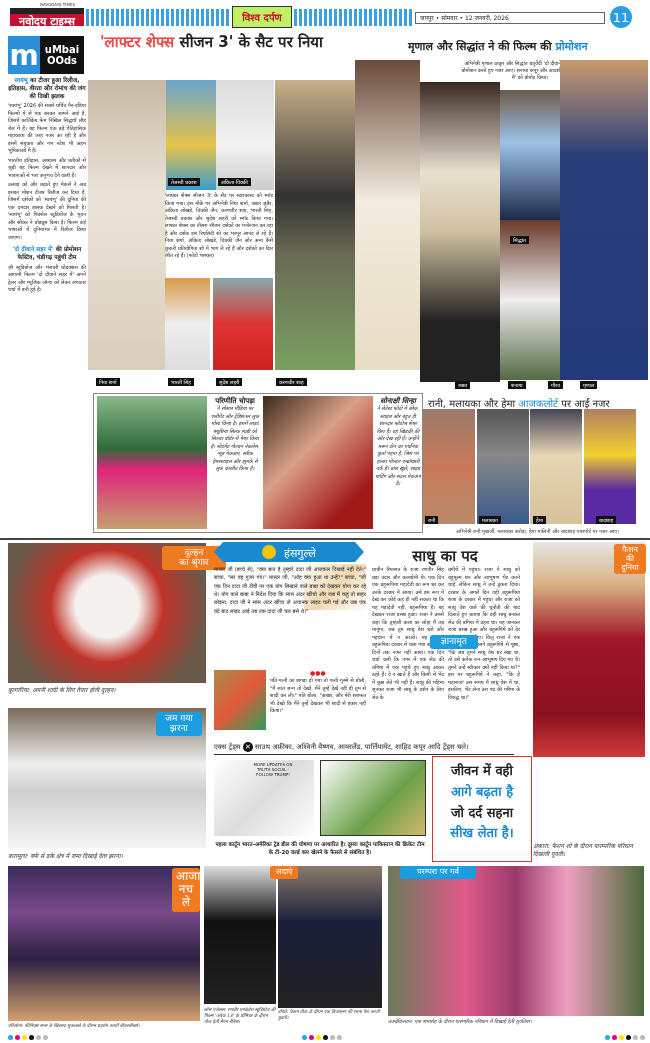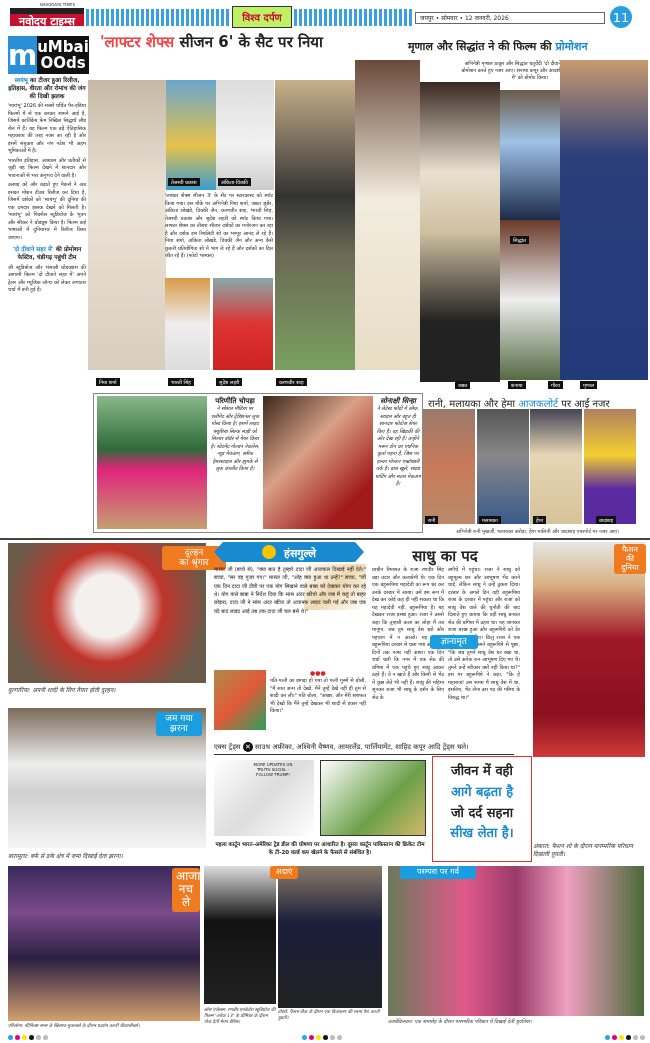--- a/index.html
+++ b/index.html
@@ -8,41 +8,41 @@
 
 .masthead{left:10px;top:8px;width:74px;height:18px;background:#c8102e;color:#fff;font-size:11px;font-weight:bold;display:flex;align-items:center;justify-content:center;border-top:6px solid #222}
 .masthead-small{left:40px;top:2px;font-size:4px;color:#333}
 .stripe{top:9px;height:17px;background:repeating-linear-gradient(90deg,#3aa0e0 0 3px,#fff 3px 5px)}
 .section-tab{left:232px;top:6px;width:60px;height:22px;border:1px solid #333;background:#bef264;color:#c8102e;font-size:10px;font-weight:bold;display:flex;align-items:center;justify-content:center}
 .dateline{left:415px;top:12px;width:190px;height:12px;border:1px solid #666;background:#fff;font-size:6px;display:flex;align-items:center;padding-left:4px}
 .pageno{left:610px;top:6px;width:22px;height:22px;border-radius:50%;background:#2a9ee0;color:#fff;font-size:13px;display:flex;align-items:center;justify-content:center}
 
 .mumbai{left:8px;top:36px;width:76px;height:38px;display:flex}
 .mumbai .m{width:32px;background:#2a8fd8;color:#fff;font-size:28px;font-weight:bold;display:flex;align-items:center;justify-content:center}
-.mumbai .txt{flex:1;background:#111;color:#fff;font-size:15px;font-weight:bold;display:flex;flex-direction:column;justify-content:center;align-items:center;line-height:1.1}
+.mumbai .txt{flex:1;background:#111;color:#fff;font-size:10px;font-weight:bold;display:flex;flex-direction:column;justify-content:center;align-items:center;line-height:1.1}
 .leftcol{left:8px;top:76px;width:78px;font-size:5px;line-height:1.5}
 .leftcol .hd{font-weight:bold;font-size:6px;text-align:center;line-height:1.3;margin-bottom:3px}
 .leftcol .hd .blue{color:#1a8ad0}
 .leftcol p{text-align:justify;margin-bottom:2px}
 .photo{background:linear-gradient(135deg,#8a7a6a,#c9b49a 50%,#6a5a4a)}
 
 .headline{left:100px;top:34px;width:290px;font-size:15px;font-weight:bold;line-height:1.15}
 .headline .blue{color:#ef4444}
 .subhead{left:408px;top:38px;width:240px;font-size:11px;font-weight:bold;white-space:nowrap}
 .subhead .blue{color:#1a8ad0}
 .promo-text{left:460px;top:60px;width:140px;font-size:5px;line-height:1.4;text-align:center}
 .cap{background:#111;color:#fff;font-size:5px;padding:1px 3px}
 .bodytext{font-size:5px;line-height:1.5;text-align:justify}
 .boxed{border:1px solid #888}
 .airport-head{left:428px;top:396px;width:220px;font-size:10px;white-space:nowrap}
 .airport-head .blue{color:#1a8ad0}
 .smallcap{font-size:5px;color:#333}
 .badge-orange{background:#f07a20;color:#fff;font-size:9px;text-align:center;line-height:1.1;border-radius:3px;padding:2px 4px}
 .badge-blue{background:#1a9ee0;color:#fff;font-size:9px;text-align:center;line-height:1.1;border-radius:3px;padding:2px 4px}
-.hans-head{left:214px;top:542px;width:150px;height:20px;background:#1a8ad0;color:#fff;font-size:11px;font-weight:bold;display:flex;align-items:center;justify-content:center;clip-path:polygon(6% 0,94% 0,100% 50%,94% 100%,6% 100%,0 50%)}
+.hans-head{left:214px;top:542px;width:150px;height:20px;background:#1a8ad0;color:#fff;font-size:11px;font-weight:normal;display:flex;align-items:center;justify-content:center;clip-path:polygon(6% 0,94% 0,100% 50%,94% 100%,6% 100%,0 50%)}
 .sadhu-head{left:375px;top:545px;width:140px;font-size:15px;font-weight:bold;text-align:center}
 .quote{left:432px;top:756px;width:100px;height:106px;border:1px solid #d33;font-weight:bold;font-size:13px;text-align:center;line-height:1.6;padding-top:4px}
 .quote .blue{color:#1a8ad0}
 .trends{left:214px;top:742px;width:300px;font-size:7px;white-space:nowrap;border-bottom:1px solid #333;padding-bottom:2px}
 .dots{display:flex;gap:2px}
 .dots span{width:5px;height:5px;border-radius:50%}
 </style>
 </head>
 <body>
 
@@ -64,21 +64,21 @@
 <div class="abs leftcol">
   <div class="hd"><span class="blue">स्वयंभू</span> <span>का टीजर हुआ रिलीज, इतिहास, वीरता और रोमांच की जंग की दिखी झलक</span></div>
   <p>'स्वयंभू' 2026 की सबसे चर्चित पैन-इंडिया फिल्मों में से एक बनकर सामने आई है, जिसमें कार्तिकेय फेम निखिल सिद्धार्थ लीड रोल में हैं। यह फिल्म एक बड़े ऐतिहासिक महाकाव्य की तरह नजर आ रही है और इसमें संयुक्ता और नभ नटेश भी अहम भूमिकाओं में हैं।</p>
   <p>भारतीय इतिहास, अध्यात्म और प्रतीकों से जुड़ी यह फिल्म देखने में शानदार और भावनाओं से भरा अनुभव देने वाली है।</p>
   <p>उत्साह को और बढ़ाते हुए मेकर्स ने अब इसका मोशन टीजर रिलीज कर दिया है, जिसमें दर्शकों को 'स्वयंभू' की दुनिया की एक दमदार झलक देखने को मिलती है। 'स्वयंभू' को पिक्सेल स्टूडियोज के भुवन और श्रीकर ने प्रोड्यूस किया है। फिल्म कई भाषाओं में दुनियाभर में रिलीज किया जाएगा।</p>
   <div class="hd" style="margin-top:4px"><span class="blue">'दो दीवाने सहर में'</span> <span>की प्रोमोशन फेस्टिव, चंडीगढ़ पहुंची टीम</span></div>
   <p>ज़ी स्टूडियोज और भंसाली प्रोडक्शंस की आगामी फिल्म 'दो दीवाने सहर में' अपने ट्रेलर और म्यूजिक लॉन्च को लेकर लगातार चर्चा में बनी हुई है।</p>
 </div>
 
 <div class="abs headline">
-  <span class="blue">'लाफ्टर शेफ्स</span> <span>सीजन 6' के सैट पर निया</span><br>
+  <span class="blue">'लाफ्टर शेफ्स</span> <span>सीजन 3' के सैट पर निया</span><br>
 </div>
 <div class="abs photo" style="left:88px;top:80px;width:78px;height:290px;background:linear-gradient(180deg,#c7b9a6,#ece4d8 40%,#d9cdbd)"></div>
 <div class="abs photo" style="left:166px;top:80px;width:52px;height:110px;background:linear-gradient(180deg,#6aa6cc,#e6c24a 60%,#3c9cd0)"></div>
 <div class="abs photo" style="left:216px;top:80px;width:58px;height:110px;background:linear-gradient(180deg,#ddd,#f2f2f2 60%,#ccc)"></div>
 <div class="abs cap" style="left:168px;top:178px">तेजस्वी प्रकाश</div>
 <div class="abs cap" style="left:218px;top:178px">अंकिता-विक्की</div>
 <div class="abs bodytext" style="left:165px;top:192px;width:108px">'लाफ्टर शेफ्स सीजन 3' के सैट पर स्टारकास्ट को स्पॉट किया गया। इस मौके पर अभिनेत्री निया शर्मा, जन्नत जुबैर, अंकिता लोखंडे, विक्की जैन, करणवीर शाह, भारती सिंह, तेजस्वी प्रकाश और सुदेश लहरी को स्पॉट किया गया। लाफ्टर शेफ्स का तीसरा सीजन दर्शकों का मनोरंजन कर रहा है और दर्शक इस रियलिटी शो का भरपूर आनंद ले रहे हैं। निया शर्मा, अंकिता लोखंडे, विक्की जैन और अन्य कैसे कुकरी प्रतियोगिता शो में भाग ले रहे हैं और दर्शकों का दिल जीत रहे हैं। (फोटो भास्कर)</div>
 <div class="abs photo" style="left:165px;top:278px;width:45px;height:92px;background:linear-gradient(180deg,#d99a4a,#eee 50%,#ddd)"></div>
 <div class="abs photo" style="left:213px;top:278px;width:60px;height:92px;background:linear-gradient(180deg,#8aa,#d33 50%,#c22)"></div>
 <div class="abs photo" style="left:275px;top:80px;width:80px;height:290px;background:linear-gradient(180deg,#c8b08a,#333 40%,#6a6a55 60%,#7aa060)"></div>

